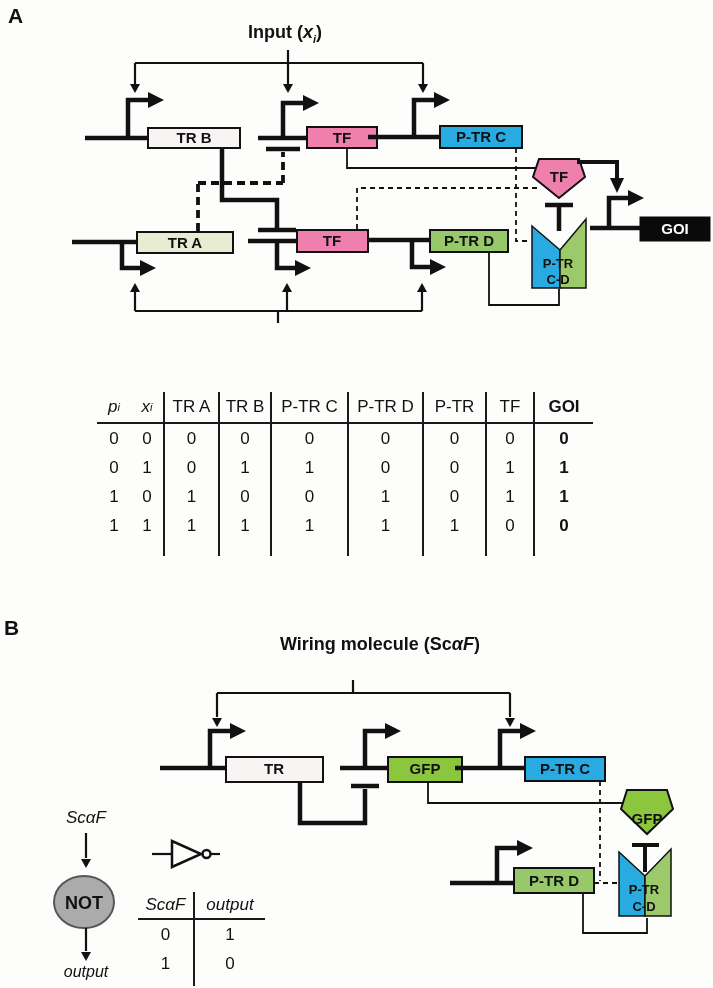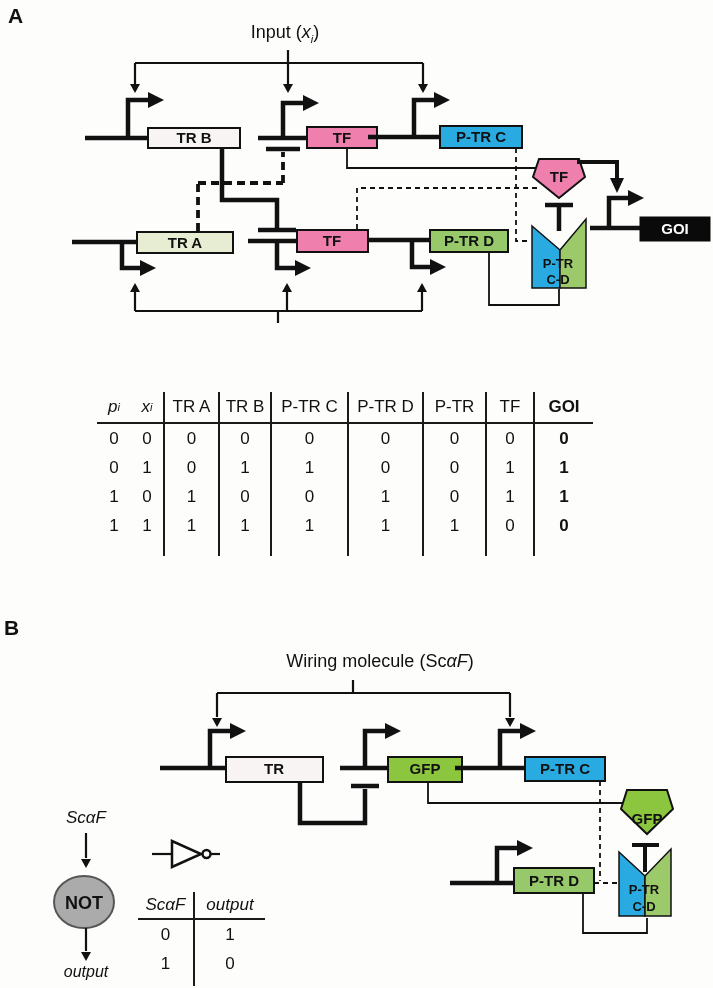--- a/index.html
+++ b/index.html
@@ -3,21 +3,21 @@
 <meta charset="utf-8">
 <style>
   html,body{margin:0;padding:0;}
   .stage{
     position:relative;width:713px;height:988px;background:#fdfdfc;
     font-family:"Liberation Sans",sans-serif;color:#111;overflow:hidden;
   }
   svg.fig{position:absolute;left:0;top:0;}
   .panel-letter{position:absolute;font-weight:700;font-size:21px;color:#111;}
   .overlay{position:absolute;text-align:center;}
-  .lbl-big{font-weight:400;font-size:18px;}
+  .lbl-big{font-weight:700;font-size:18px;}
   .it{font-style:italic;}
   sub.it{font-size:11px;}
   
   .dna{stroke:#111;stroke-width:4.5;fill:none;}
   .mid{stroke:#111;stroke-width:4;fill:none;}
   .thin{stroke:#111;stroke-width:1.8;fill:none;}
   .arrL{stroke:#111;stroke-width:2.2;fill:none;}
   .dashThick{stroke:#111;stroke-width:3.8;fill:none;stroke-dasharray:8 5;}
   .dashThin{stroke:#111;stroke-width:1.8;fill:none;stroke-dasharray:5 4;}
   .ah{fill:#111;stroke:none;}
@@ -235,21 +235,21 @@
       <path d="M211 854 H220" stroke="#111" stroke-width="2.2" fill="none"></path>
     </g>
   </svg>
 
   <div class="panel-letter" style="left:8px;top:4px;">A</div>
   <div class="panel-letter" style="left:4px;top:616px;">B</div>
 
   <div class="overlay lbl-big" style="left:200px;top:22px;width:170px;"><span>Input (</span><span class="it">x</span><sub class="it">i</sub><span>)</span></div>
 
 
-  <div class="overlay lbl-big" style="left:235px;top:651px;width:290px;"><span>Wiring molecule (Sc</span><span class="it">αF</span><span>)</span></div>
+  <div class="overlay lbl-big" style="left:235px;top:634px;width:290px;"><span>Wiring molecule (Sc</span><span class="it">αF</span><span>)</span></div>
 
   <div class="overlay it" style="left:40px;top:808px;width:92px;font-size:17px;">ScαF</div>
   <div class="overlay it" style="left:40px;top:963px;width:92px;font-size:16px;">output</div>
 
   <div class="ttA">
     <div class="th">
         <span class="it" style="font-size:17px;">p</span>
         <sub class="it">i</sub>
       </div>
     <div class="th">

